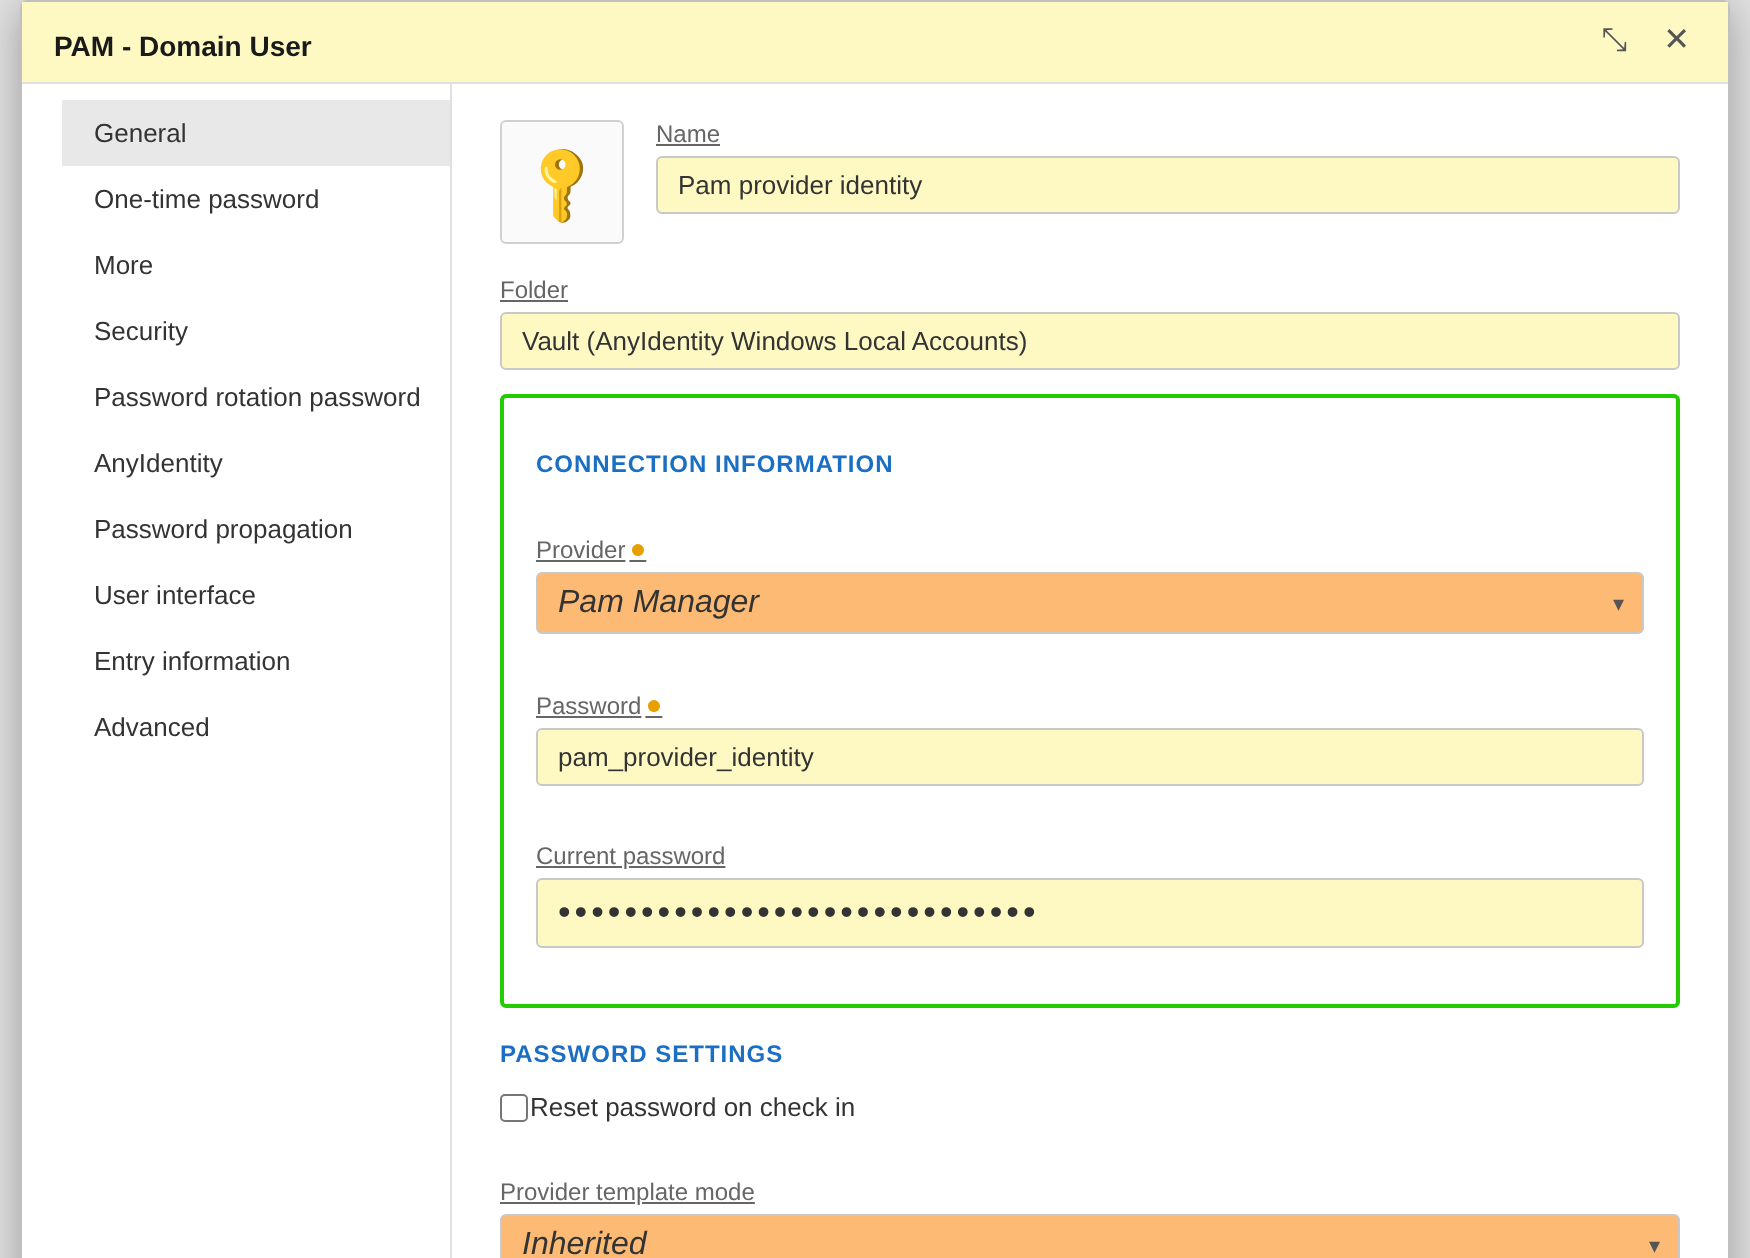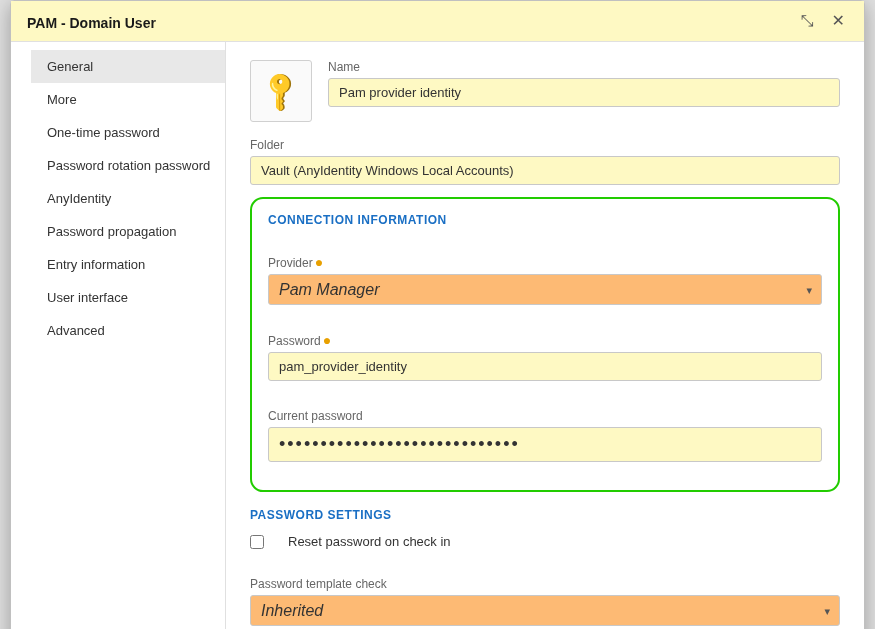--- a/index.html
+++ b/index.html
@@ -101,20 +101,21 @@
       transform: rotate(-45deg);
       display: inline-block;
     }
     .name-field-wrap {
       flex: 1;
     }
     .field-label {
       font-size: 12px;
       color: #666;
       margin-bottom: 4px;
+      text-decoration: underline;
     }
     .field-label .required-dot {
       color: #e8a000;
       margin-left: 2px;
       font-size: 14px;
       line-height: 1;
     }
     .text-input {
       width: 100%;
       padding: 6px 10px;
@@ -123,22 +124,22 @@
       font-size: 13px;
       color: #333;
       background: #fef9c3;
       outline: none;
     }
     .folder-row {
       margin-bottom: 12px;
     }
     .connection-section {
       border: 2.5px solid #22cc00;
-      border-radius: 13px;
-      padding: 14px 16px 16px 16px;
+      border-radius: 3px;
+      padding: 26px 16px 16px 16px;
       margin-bottom: 16px;
     }
     .section-heading {
       font-size: 12px;
       font-weight: 700;
       color: #1a6fc4;
       letter-spacing: 0.5px;
       margin-bottom: 12px;
       text-transform: uppercase;
     }
@@ -172,21 +173,21 @@
     .field-group {
       margin-bottom: 12px;
       margin-top: 28px;
     }
     .password-settings-section {
       margin-bottom: 16px;
     }
     .checkbox-row {
       display: flex;
       align-items: flex-end;
-      gap: 24px;
+      gap: 1px;
       margin-bottom: 10px;
     }
     .checkbox-input {
       width: 14px;
       height: 14px;
       cursor: pointer;
       accent-color: #4a90d9;
     }
     .checkbox-label {
       font-size: 13px;
@@ -235,27 +236,28 @@
     <div class="titlebar-buttons">
       <button class="titlebar-btn">⤡</button>
       <button class="titlebar-btn">✕</button>
     </div>
   </div>
 
   <div class="dialog-body">
 
     <div class="sidebar">
       <div class="sidebar-item active">General</div>
+      <div class="sidebar-item">One-time password</div>
       <div class="sidebar-item">More</div>
-      <div class="sidebar-item">One-time password</div>
+      <div class="sidebar-item">Security</div>
       <div class="sidebar-item">Password rotation password</div>
       <div class="sidebar-item">AnyIdentity</div>
       <div class="sidebar-item">Password propagation</div>
+      <div class="sidebar-item">User interface</div>
       <div class="sidebar-item">Entry information</div>
-      <div class="sidebar-item">User interface</div>
       <div class="sidebar-item">Advanced</div>
     </div>
 
     <div class="main-content">
 
       <div class="name-row">
         <div class="icon-box">
           <span class="key-icon">🔑</span>
         </div>
         <div class="name-field-wrap">
@@ -299,21 +301,21 @@
 
       <div class="password-settings-section">
         <div class="section-heading">PASSWORD SETTINGS</div>
 
         <div class="checkbox-row">
           <input class="checkbox-input" type="checkbox" style="">
           <label class="checkbox-label">Reset password on check in</label>
         </div>
 
         <div class="field-group">
-          <div class="field-label">Password template check</div>
+          <div class="field-label">Provider template mode</div>
           <div class="select-wrap">
             <select class="select-input">
               <option>Inherited</option>
             </select>
             <span class="select-chevron">▾</span>
           </div>
         </div>
       </div>
     </div>
   </div>

